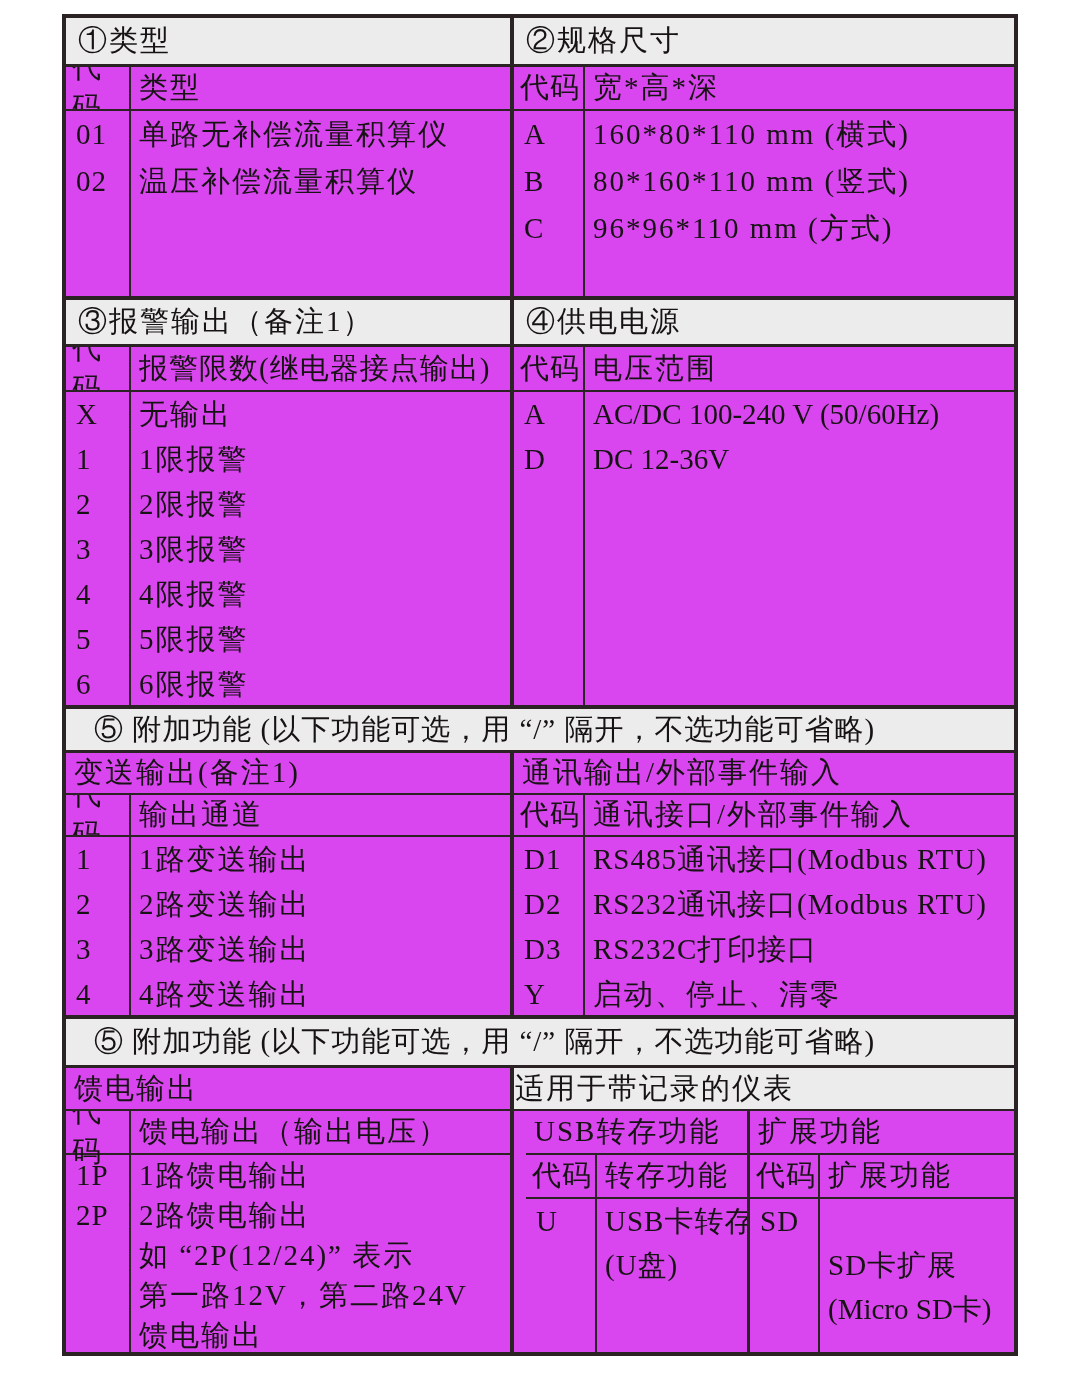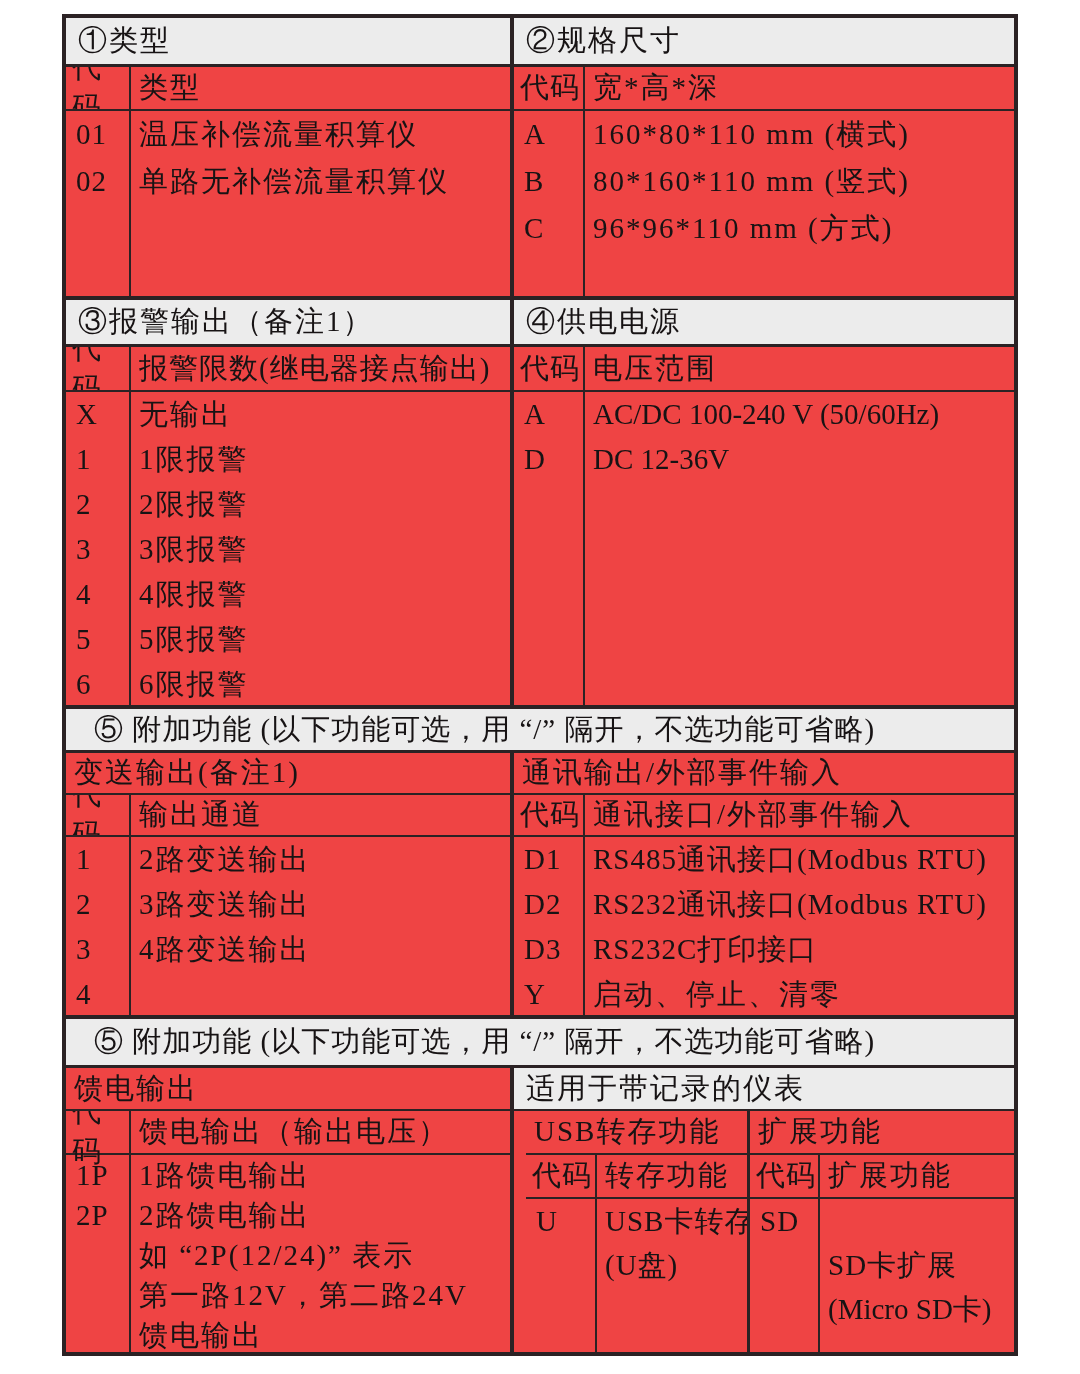--- a/index.html
+++ b/index.html
@@ -11,21 +11,21 @@
   *{margin:0;padding:0;box-sizing:border-box;}
   html,body{width:1080px;height:1374px;background:var(--bg);}
   body{
     font-family:"Liberation Serif","DejaVu Serif",serif;
     color:var(--text);
     position:relative;
     overflow:hidden;
   }
   .tbl{
     position:absolute;left:62px;top:14px;width:956px;height:1342px;
-    border:4px solid var(--border);background:#ef4444;
+    border:4px solid var(--border);background:#d946ef;
     font-size:29px;
   }
   .row{display:flex;width:100%;overflow:hidden;}
   .bt2{border-top:2px solid var(--border);}
   .bt3{border-top:3px solid var(--border);}
   .bt4{border-top:4px solid var(--border);}
   .half-l{width:448px;border-right:4px solid var(--border);display:flex;overflow:hidden;}
   .half-r{width:500px;display:flex;overflow:hidden;}
   .gray{background:var(--gray);}
   .hcell{padding-left:12px;display:flex;align-items:center;width:100%;letter-spacing:2px;}
@@ -100,22 +100,22 @@
     </div>
   </div>
 
   <div class="row rA3 bt2">
     <div class="half-l">
       <div class="codecol-l col lhA">
         <div class="ln ln-code">01</div>
         <div class="ln ln-code">02</div>
       </div>
       <div class="labcol col lhA">
+        <div class="ln">单路无补偿流量积算仪</div>
         <div class="ln">温压补偿流量积算仪</div>
-        <div class="ln">单路无补偿流量积算仪</div>
       </div>
     </div>
     <div class="half-r">
       <div class="codecol-r col lhA">
         <div class="ln ln-code">A</div>
         <div class="ln ln-code">B</div>
         <div class="ln ln-code">C</div>
       </div>
       <div class="labcol col lhA">
         <div class="ln">160*80*110 mm (横式)</div>
@@ -220,20 +220,21 @@
 
   <div class="row rC3 bt2">
     <div class="half-l">
       <div class="codecol-l col lhC">
         <div class="ln ln-code">1</div>
         <div class="ln ln-code">2</div>
         <div class="ln ln-code">3</div>
         <div class="ln ln-code">4</div>
       </div>
       <div class="labcol col lhC">
+        <div class="ln">1路变送输出</div>
         <div class="ln">2路变送输出</div>
         <div class="ln">3路变送输出</div>
         <div class="ln">4路变送输出</div>
       </div>
     </div>
     <div class="half-r">
       <div class="codecol-r col lhC">
         <div class="ln ln-code">D1</div>
         <div class="ln ln-code">D2</div>
         <div class="ln ln-code">D3</div>
@@ -250,21 +251,21 @@
 
   <div class="row rD0 bt4 gray">
     <div class="band">⑤ 附加功能 (以下功能可选，用 “/” 隔开，不选功能可省略)</div>
   </div>
 
   <div class="row rD1 bt3">
     <div class="half-l">
       <div class="hcell" style="padding-left:8px;">馈电输出</div>
     </div>
     <div class="half-r gray">
-      <div class="hcell" style="padding-left:12px;">适用于带记录的仪表</div>
+      <div class="hcell" style="padding-left:1px;">适用于带记录的仪表</div>
     </div>
   </div>
 
   <div class="row rDb bt2">
 
     <div class="half-l" style="flex-direction:column;">
       <div class="dl-sub">
         <div class="codecol-l">
             <div class="cc">代码</div>
           </div>

